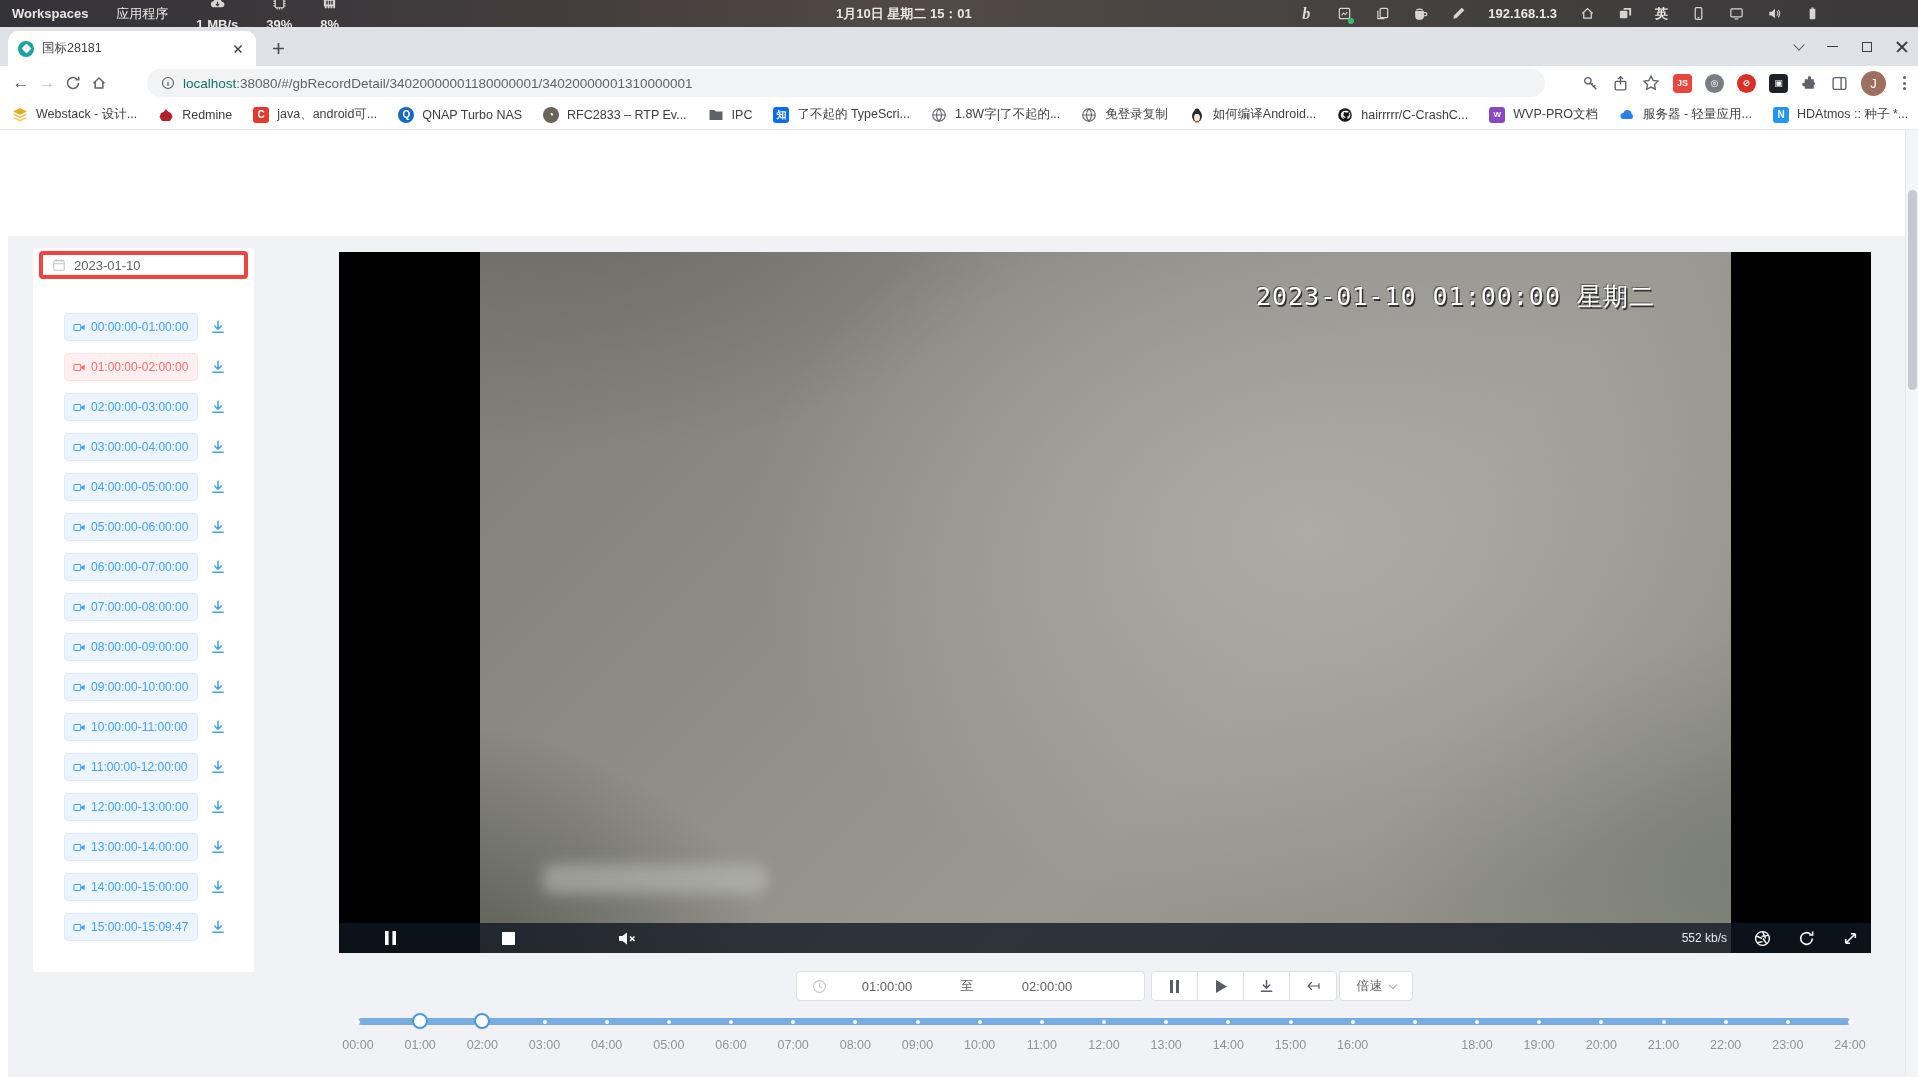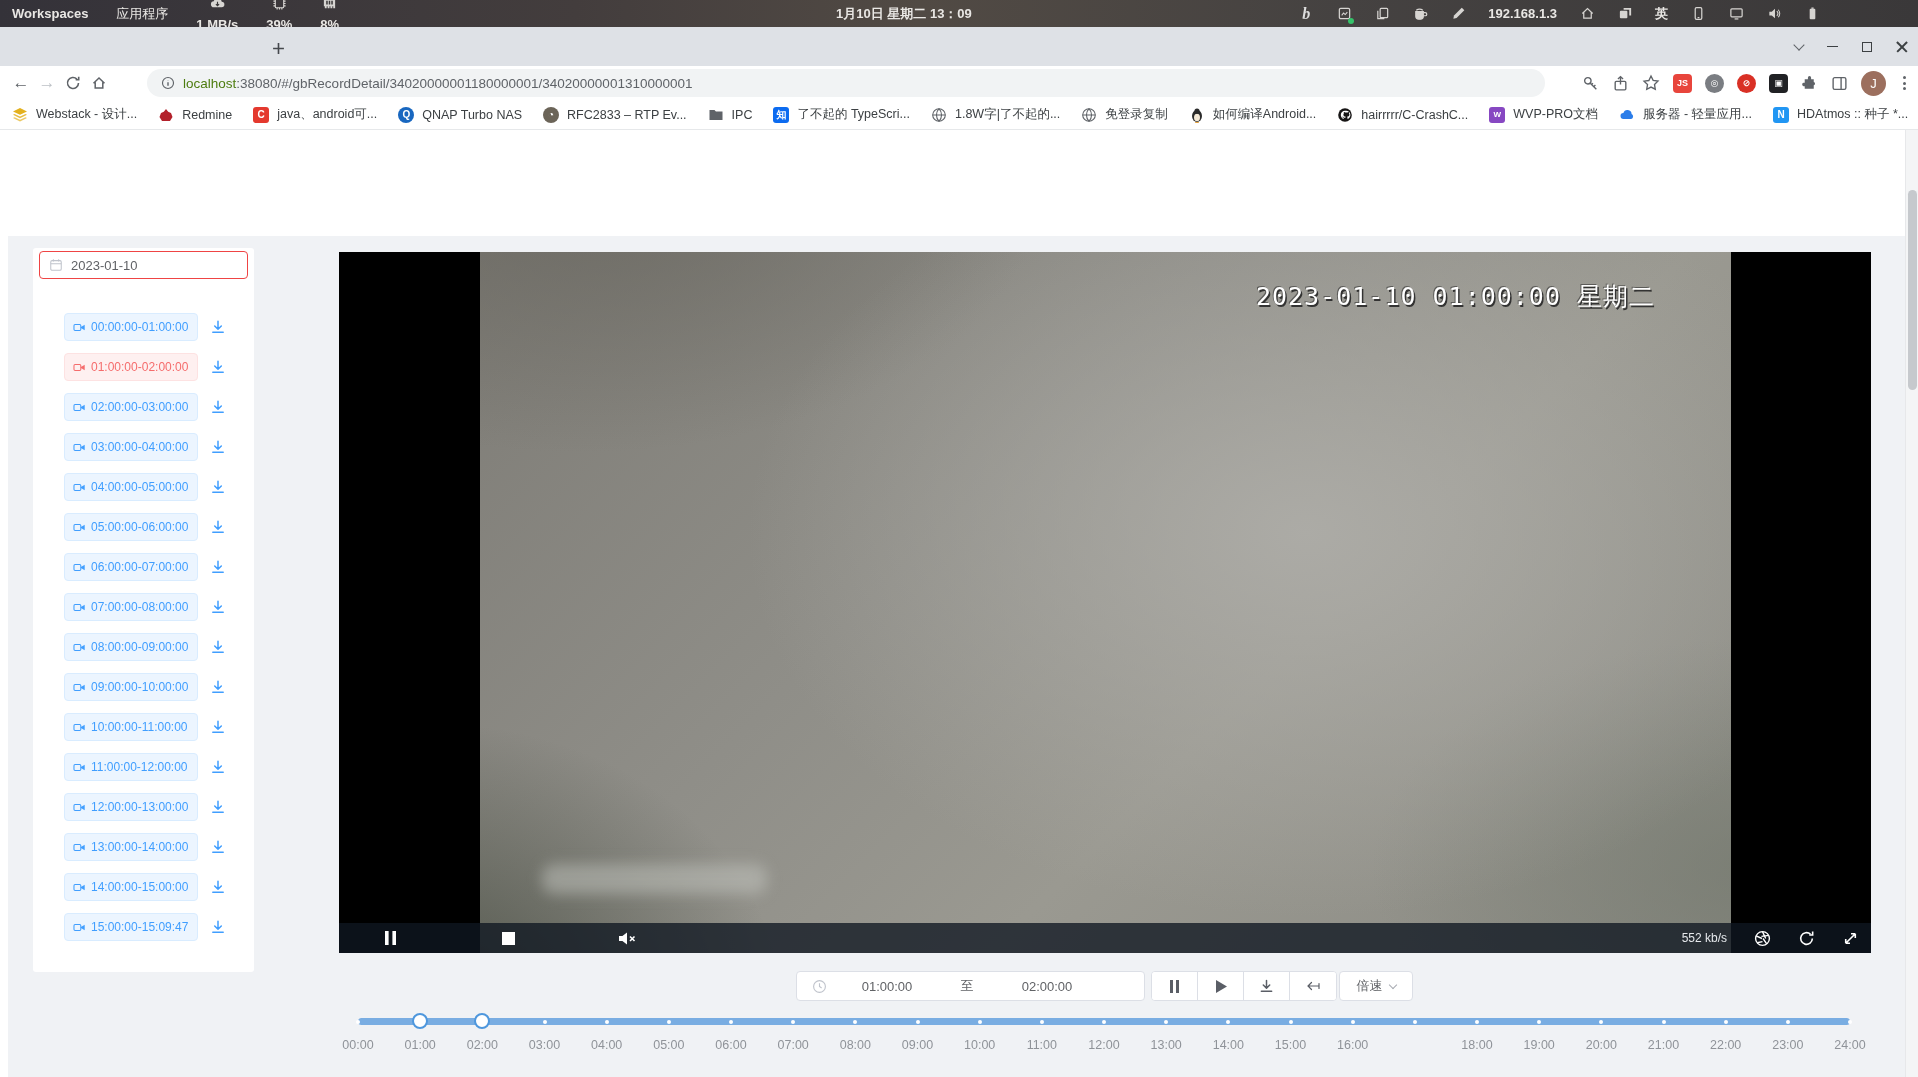--- a/index.html
+++ b/index.html
@@ -38,21 +38,21 @@
   .xline:before,.xline:after{content:"";position:absolute;left:-1px;top:5px;width:14px;height:1.6px;background:#3c4043;}
   .xline:before{transform:rotate(45deg);}.xline:after{transform:rotate(-45deg);}
 
   
   .toolbar{position:absolute;left:0;top:66px;width:1918px;height:34px;background:#fff;display:flex;align-items:center;}
   .nav-btn{width:26px;height:26px;display:flex;align-items:center;justify-content:center;color:#5f6368;font-size:17px;flex:none;}
   .nav-btn.disabled{color:#bdc1c6;}
   .toolbar .spacer{width:8px;flex:none;}
   .omnibox{position:absolute;left:147px;top:3px;width:1398px;height:28px;background:#f1f3f4;border-radius:14px;
     display:flex;align-items:center;padding:0 14px;gap:8px;font-size:13.5px;}
-  .omnibox .host{color:#4d7c0f;}
+  .omnibox .host{color:#0f766e;}
   .omnibox .rest{color:#5f6368;}
   .tb-right{position:absolute;right:8px;top:0;height:34px;display:flex;align-items:center;gap:13px;}
   .ext{width:19px;height:19px;border-radius:4px;display:flex;align-items:center;justify-content:center;
     font-size:9px;font-weight:bold;color:#fff;flex:none;}
   .avatar{width:25px;height:25px;border-radius:50%;background:#9c6f5e;color:#fff;display:flex;align-items:center;justify-content:center;font-size:13px;}
   .kebab{display:flex;flex-direction:column;gap:2.5px;padding:0 4px;}
   .kebab i{width:3px;height:3px;border-radius:50%;background:#5f6368;}
 
   
   .bookbar{position:absolute;left:0;top:100px;width:1918px;height:30px;background:#fff;
@@ -74,21 +74,21 @@
     box-shadow:0 1px 0 #e4e7ea;display:flex;align-items:center;}
   .crumb .back{display:flex;align-items:center;gap:7px;margin-left:52px;color:#5a5e66;font-size:14px;}
   .crumb .back svg{width:15px;height:15px;}
   .crumb .vdiv{width:1px;height:16px;background:#d8dce1;margin:0 16px 0 18px;}
   .crumb .ptitle{font-size:17px;font-weight:bold;color:#303133;}
 
   .content{position:absolute;left:8px;top:106px;width:1897px;height:841px;background:#f0f2f5;}
 
   
   .sidebar{position:absolute;left:25px;top:12px;width:221px;height:724px;background:#fff;border-radius:3px;padding:3px 6px;}
-  .date-input{position:relative;width:209px;height:28px;border:1px solid #ef4444;border-radius:4px;background:#fff;
+  .date-input{position:relative;width:209px;height:28px;border:4px solid #ef4444;border-radius:4px;background:#fff;
     display:flex;align-items:center;padding-left:9px;gap:8px;}
   .date-input svg{width:14px;height:14px;color:#c0c4cc;}
   .date-input .dval{font-size:13px;color:#606266;}
   .rec-list{margin-top:34px;}
   .rec-row{display:flex;align-items:center;margin:0 0 12px 25px;height:28px;}
   .rec-pill{display:flex;align-items:center;gap:5px;width:134px;height:28px;border-radius:4px;
     background:#ecf5ff;border:1px solid #d9ecff;color:#409eff;font-size:12px;padding:0 0 0 8px;cursor:pointer;}
   .rec-pill svg{width:13px;height:13px;flex:none;}
   .rec-pill.sel{background:#fef0f0;border-color:#fde2e2;color:#f56c6c;}
   .rec-dl{margin-left:11px;width:18px;height:18px;color:#409eff;display:flex;align-items:center;justify-content:center;cursor:pointer;}
@@ -175,21 +175,21 @@
       <span class="sys-stat">
         <span class="tray-ico">
             <svg viewBox="0 0 16 16" fill="#d7d5d2">
               <path d="M2 3h12v8H2zM3 11h2v2H3zM6 11h2v2H6zM9 11h2v2H9zM12 11h2v2h-2z"></path>
               <path d="M4.5 5h1.6v4H4.5zM7.2 5h1.6v4H7.2zM9.9 5h1.6v4H9.9z" fill="#3a3839"></path>
             </svg>
           </span>
         <em style="font-style:normal">8%</em>
       </span>
     </div>
-    <div class="sys-clock">1月10日 星期二 13：09</div>
+    <div class="sys-clock">1月10日 星期二 15：01</div>
     <div class="sys-right">
       <span class="tray-ico b-logo">b</span>
       <span class="tray-ico" style="position:relative">
         <svg viewBox="0 0 16 16" fill="none" stroke="#d7d5d2" stroke-width="1.3">
             <rect x="2.5" y="2.5" width="11" height="11" rx="1.5"></rect>
             <path d="M5 10l2-2.5 1.8 1.6L11 6.5" stroke-width="1.1"></path>
           </svg>
         <i class="green-dot"></i>
       </span>
       <span class="tray-ico">
@@ -243,20 +243,27 @@
       <span class="tray-ico">
           <svg viewBox="0 0 16 16" fill="#d7d5d2">
             <rect x="5" y="3" width="6" height="11" rx="1"></rect>
             <rect x="6.8" y="1.6" width="2.4" height="1.4"></rect>
           </svg>
         </span>
     </div>
   </div>
 
   <div class="tabstrip">
+    <div class="tab">
+      <span class="favicon"></span>
+      <span class="tab-title">国标28181</span>
+      <span class="tab-close">
+          <span class="xline" style="transform:scale(.7)"></span>
+        </span>
+    </div>
     <div class="newtab">
       <svg width="13" height="13" viewBox="0 0 12 12">
           <path d="M6 1v10M1 6h10" stroke="#45484d" stroke-width="1.5"></path>
         </svg>
     </div>
     <div class="win-controls">
       <span class="chev"></span>
       <span class="wc-min"></span>
       <span class="wc-max"></span>
       <span class="xline"></span>

